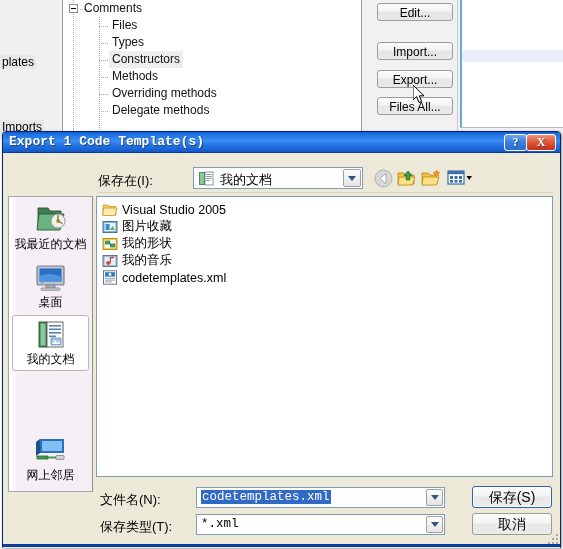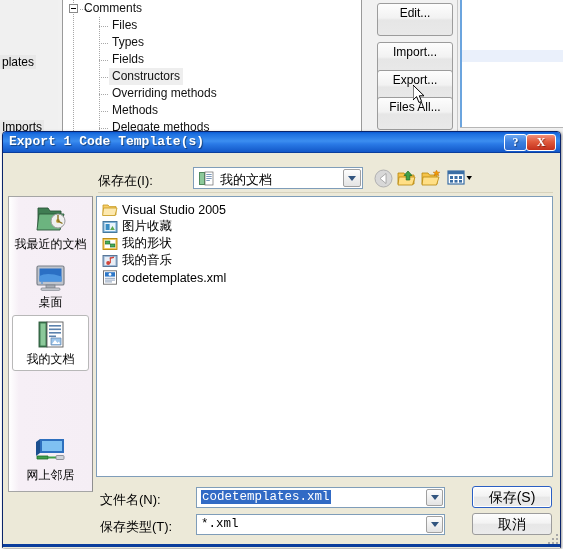--- a/index.html
+++ b/index.html
@@ -51,21 +51,21 @@
     position:absolute; left:460px; top:0; width:103px; height:127px; background:#ffffff;
     border-left:2px solid #6ba4de;
   }
   #bg-right-row-hl { position:absolute; left:462px; top:50px; width:101px; height:12px; background:#eaf0fb; }
   #bg-right-bottomline { position:absolute; left:460px; top:127px; width:103px; height:1px; background:#b6b6b6; }
 
   
   #btn-col { position:absolute; left:372px; top:0px; width:86px; height:133px; background:#f1f1f1;
     border-right:1px solid #c8c8c8; }
   .win-button {
-    position:absolute; width:76px; height:33px;
+    position:absolute; width:76px; height:18px;
     background: linear-gradient(to bottom, #fdfdfd 0%, #f2f2f2 45%, #e6e6e6 52%, #e9e9e9 100%);
     border:1px solid #9c9c9c; border-radius:3px;
     font-size:12px; color:#000; text-align:center; line-height:19px;
     font-family:"Liberation Sans", sans-serif;
   }
 
   
   #cursor { position:absolute; left:413px; top:85px; width:14px; height:20px; pointer-events:none; }
 
   
@@ -212,35 +212,31 @@
       </div>
 
       <div class="tree-row" style="padding-left:46px;">
         <span class="dash-h" style="left:36px; top:9px;"></span>
         <span class="tree-label">Files</span>
       </div>
       <div class="tree-row" style="padding-left:46px;">
         <span class="dash-h" style="left:36px; top:9px;"></span>
         <span class="tree-label">Types</span>
       </div>
+      <div class="tree-row selected" style="padding-left:46px;">
+        <span class="dash-h" style="left:36px; top:9px;"></span>
+        <span class="tree-label">Constructors</span>
+      </div>
       <div class="tree-row" style="padding-left:46px;">
         <span class="dash-h" style="left:36px; top:9px;"></span>
-        <span class="tree-label">Fields</span>
-      </div>
-      <div class="tree-row selected" style="padding-left:46px;">
-        <span class="dash-h" style="left:36px; top:9px;"></span>
-        <span class="tree-label">Constructors</span>
+        <span class="tree-label">Methods</span>
       </div>
       <div class="tree-row" style="padding-left:46px;">
         <span class="dash-h" style="left:36px; top:9px;"></span>
         <span class="tree-label">Overriding methods</span>
-      </div>
-      <div class="tree-row" style="padding-left:46px;">
-        <span class="dash-h" style="left:36px; top:9px;"></span>
-        <span class="tree-label">Methods</span>
       </div>
       <div class="tree-row" style="padding-left:46px;">
         <span class="dash-h" style="left:36px; top:9px;"></span>
         <span class="tree-label">Delegate methods</span>
       </div>
     </div>
 
     <div id="btn-col">
       <div class="win-button" style="left:5px; top:3px;">Edit...</div>
       <div class="win-button" style="left:5px; top:42px;">Import...</div>

